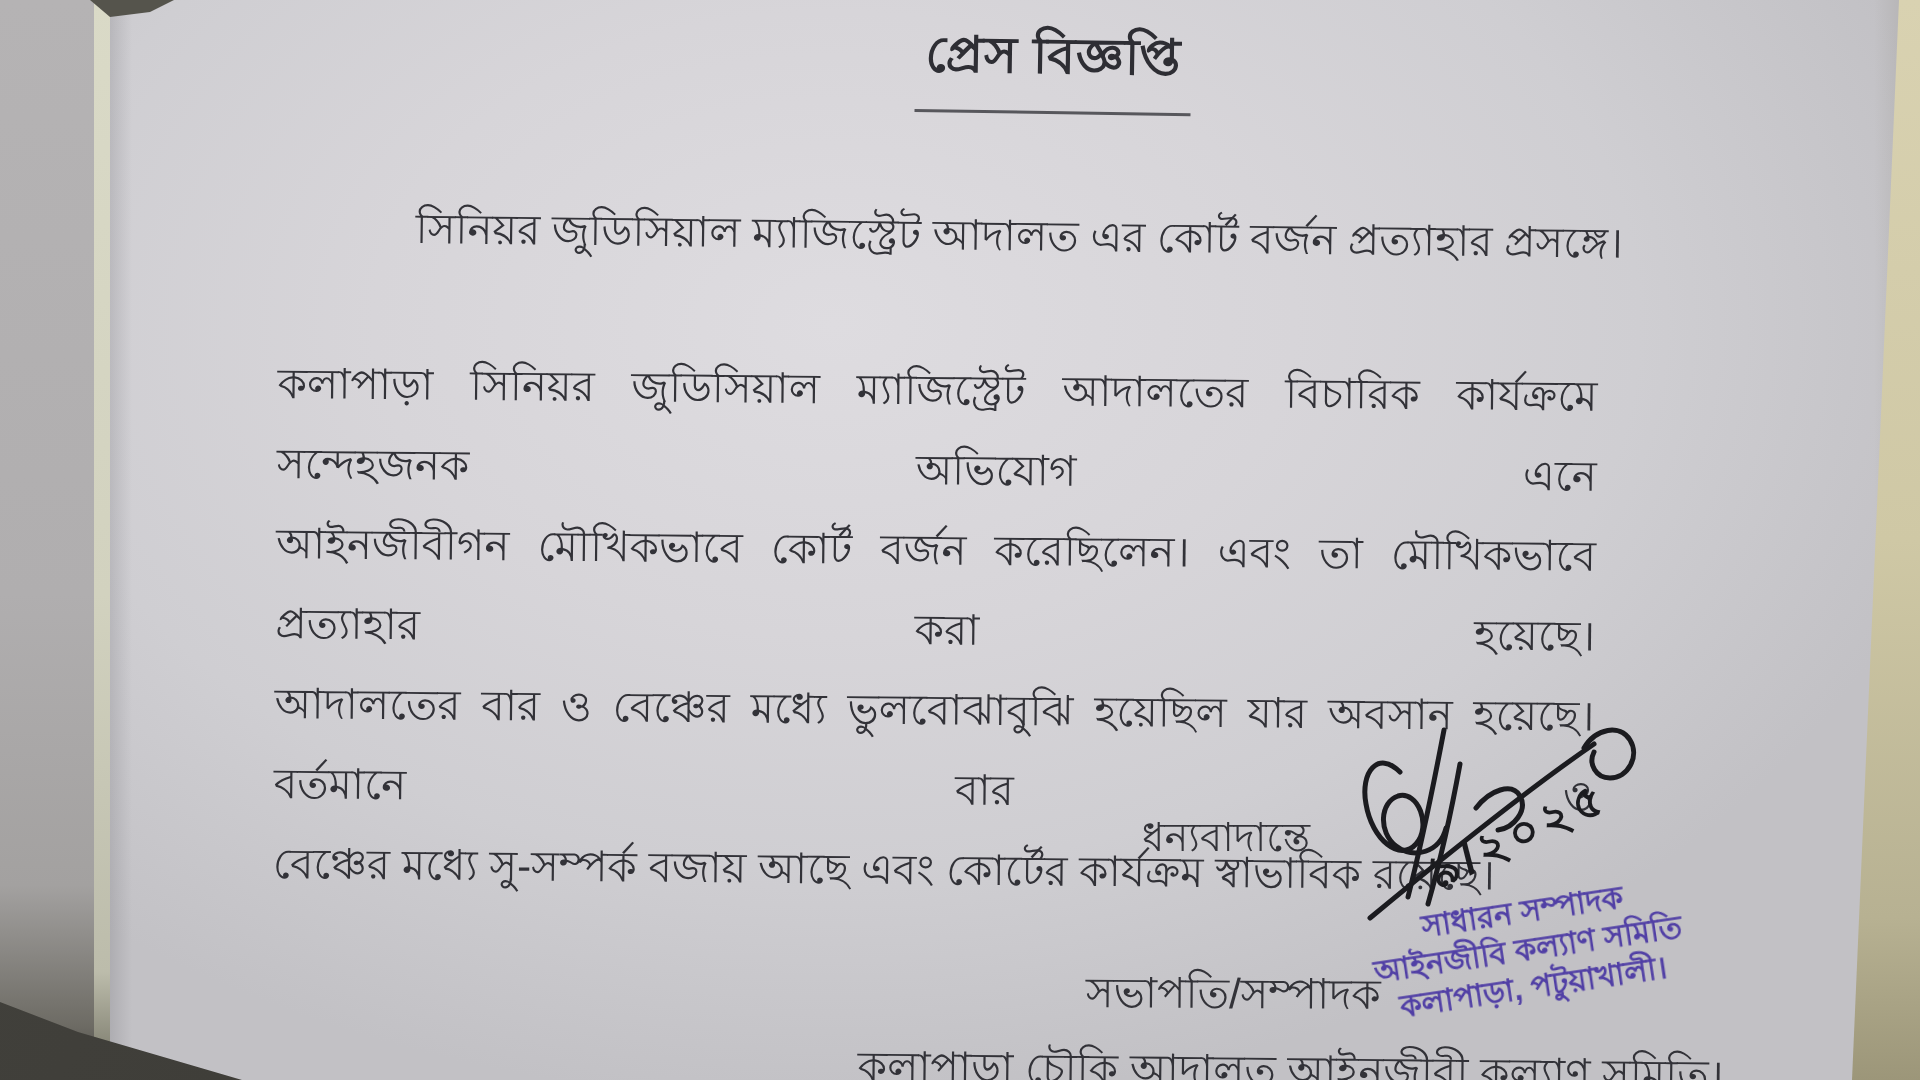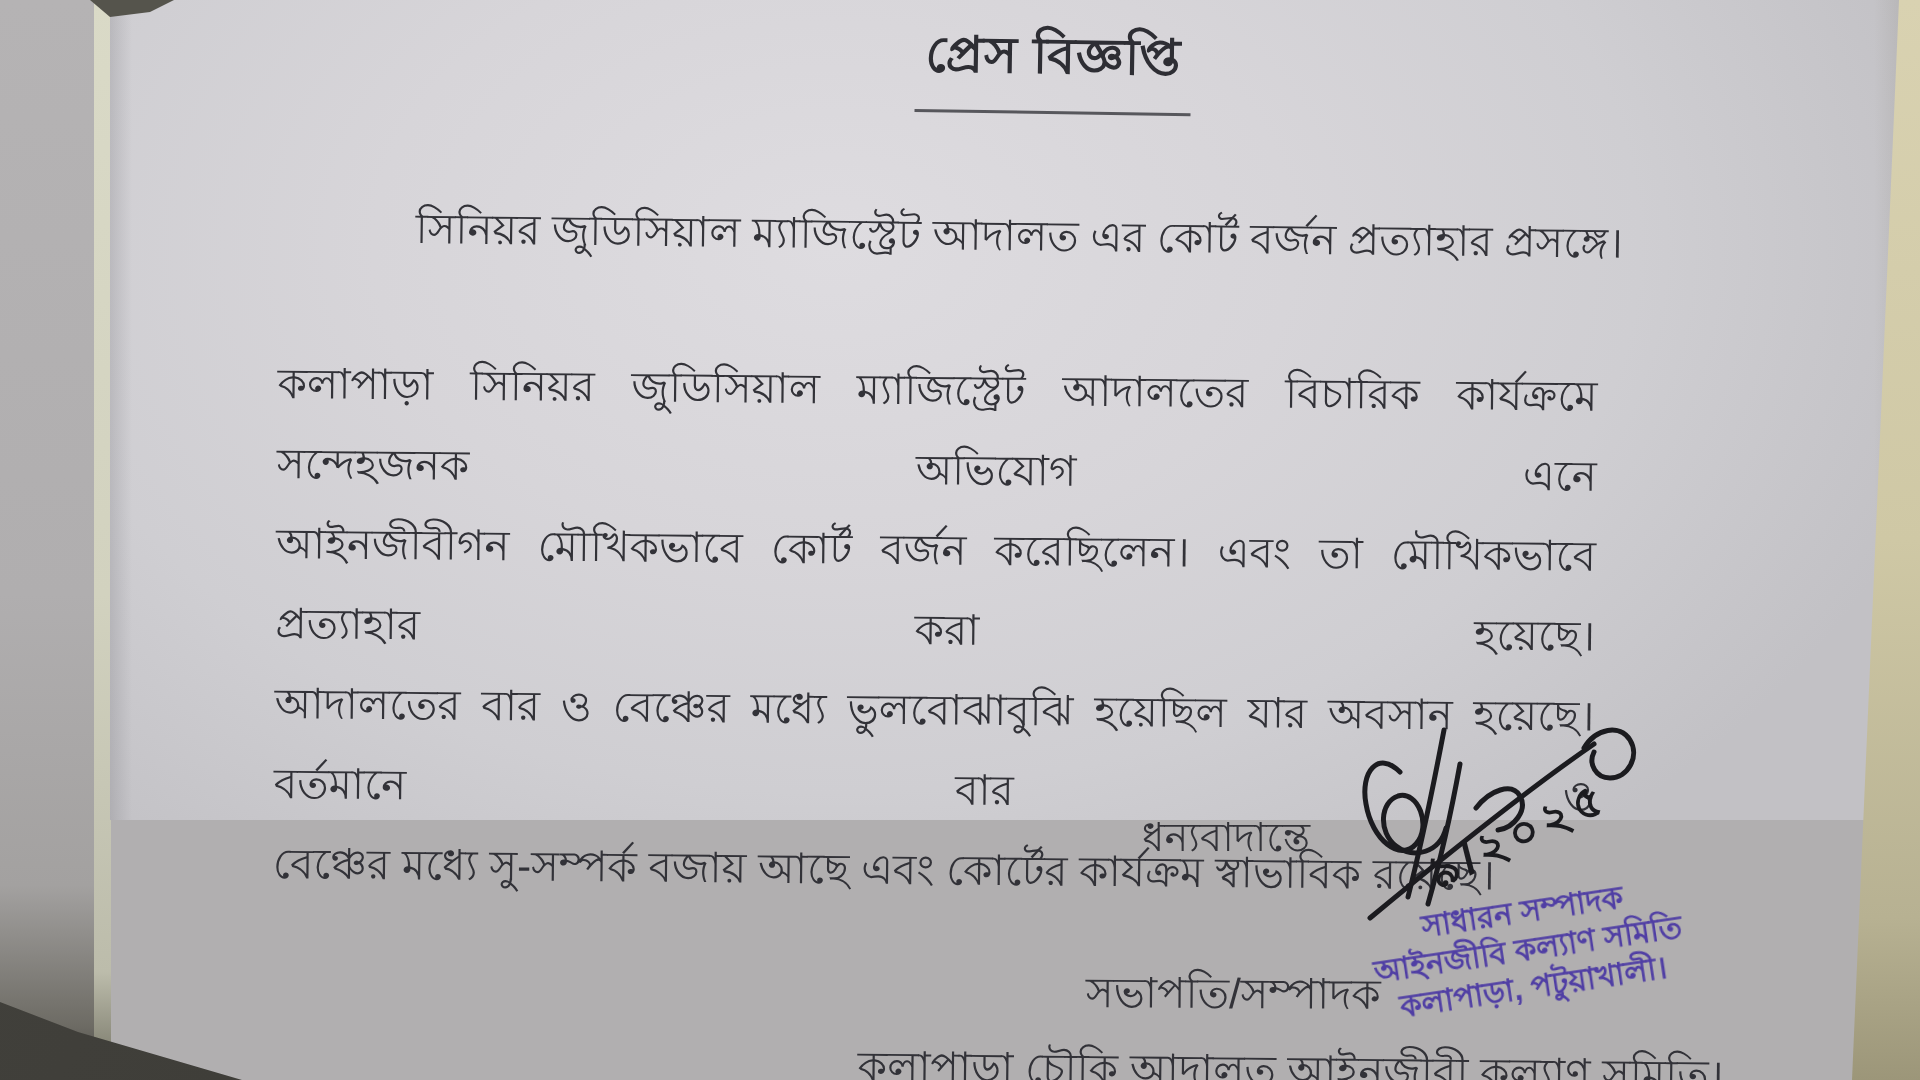--- a/index.html
+++ b/index.html
@@ -32,21 +32,21 @@
     clip-path: polygon(90px 0px, 174px 0px, 150px 12px, 110px 17px);
     background: #55544c;
   }
   .corner-dark-bl {
     position: absolute; left: 0; top: 0; width: 1920px; height: 1080px;
     clip-path: polygon(0px 1002px, 78px 1032px, 242px 1080px, 0px 1080px);
     background: linear-gradient(120deg, #44433e, #35342f);
   }
   
   .paper {
-    position: absolute; left: 110px; top: 0; width: 1810px; height: 820px;
+    position: absolute; left: 110px; top: 0; width: 1810px; height: 1080px;
     background:
       linear-gradient(90deg, rgba(70,70,75,0.16) 0px, rgba(70,70,75,0.0) 22px),
       linear-gradient(270deg, rgba(110,105,88,0.22) 0px, rgba(110,105,88,0.0) 46px),
       radial-gradient(1150px 780px at 40% 30%, #dedce0 0%, #d7d5d9 40%, #cfced2 70%, #c2c1c5 100%);
     color: #303036;
   }
   .title {
     position: absolute; left: 806px; top: 16px;
     font-size: 50px; font-weight: bold; letter-spacing: 1px;
     color: #2e2e34;

